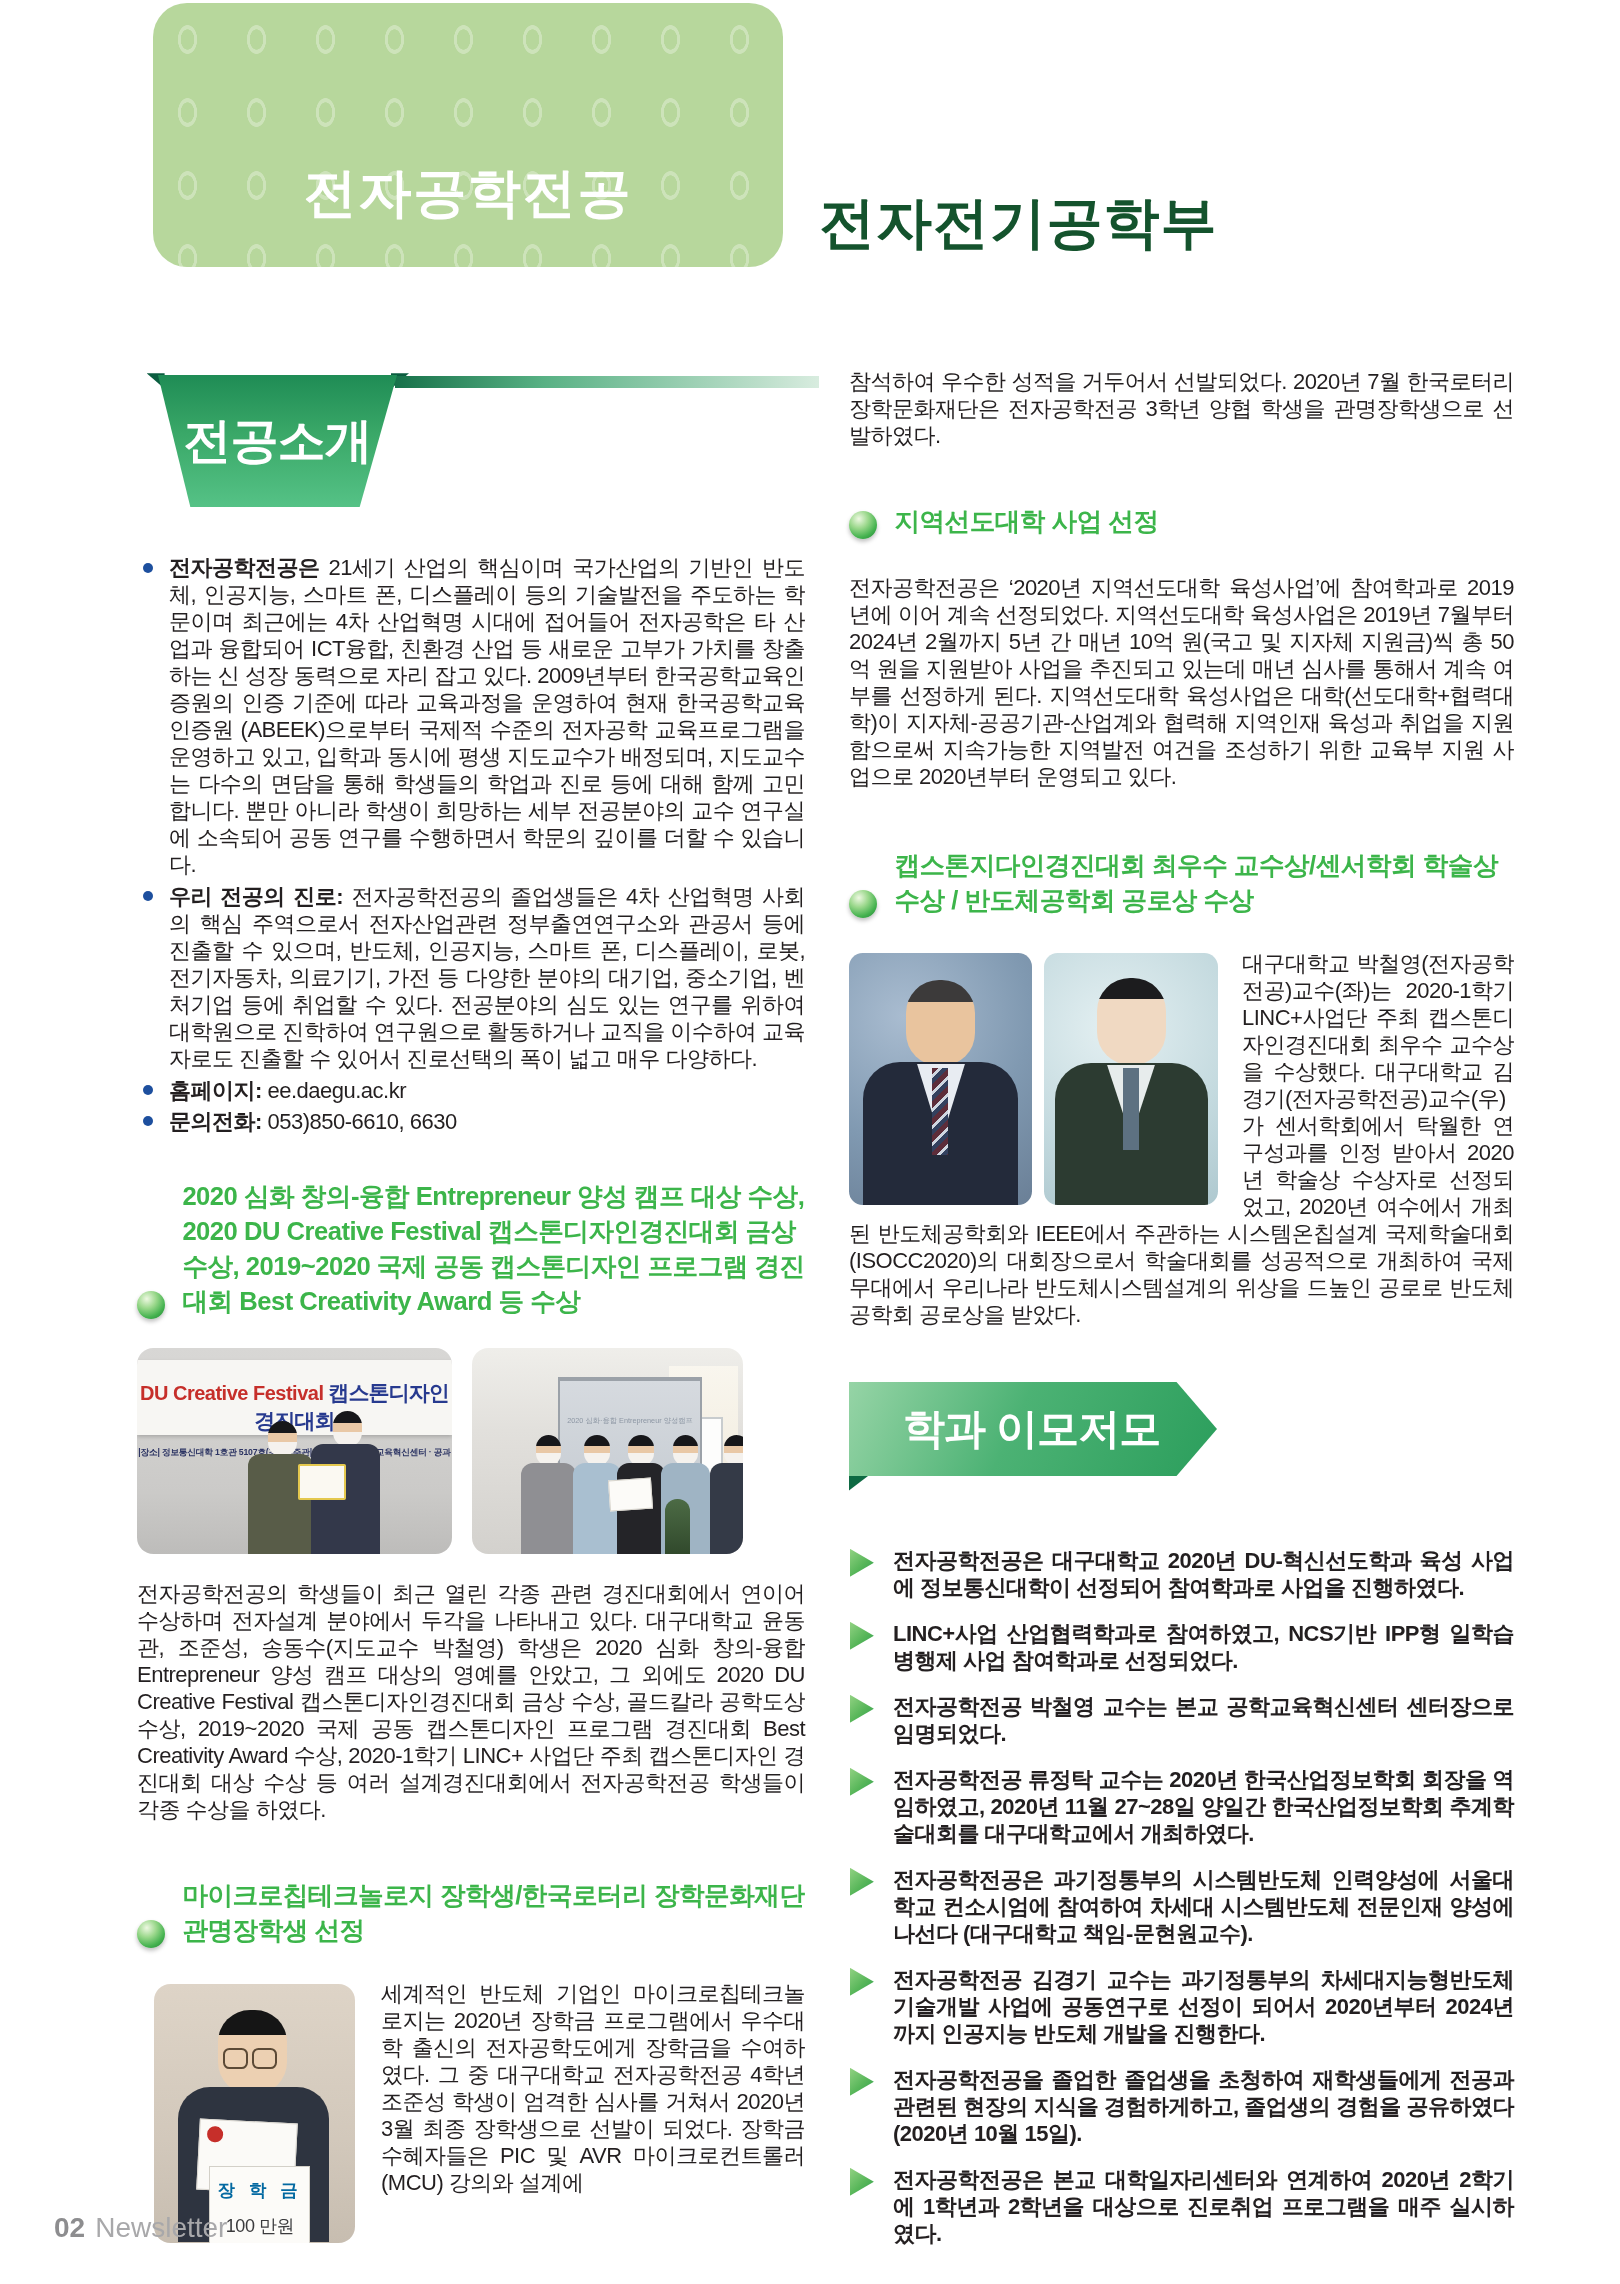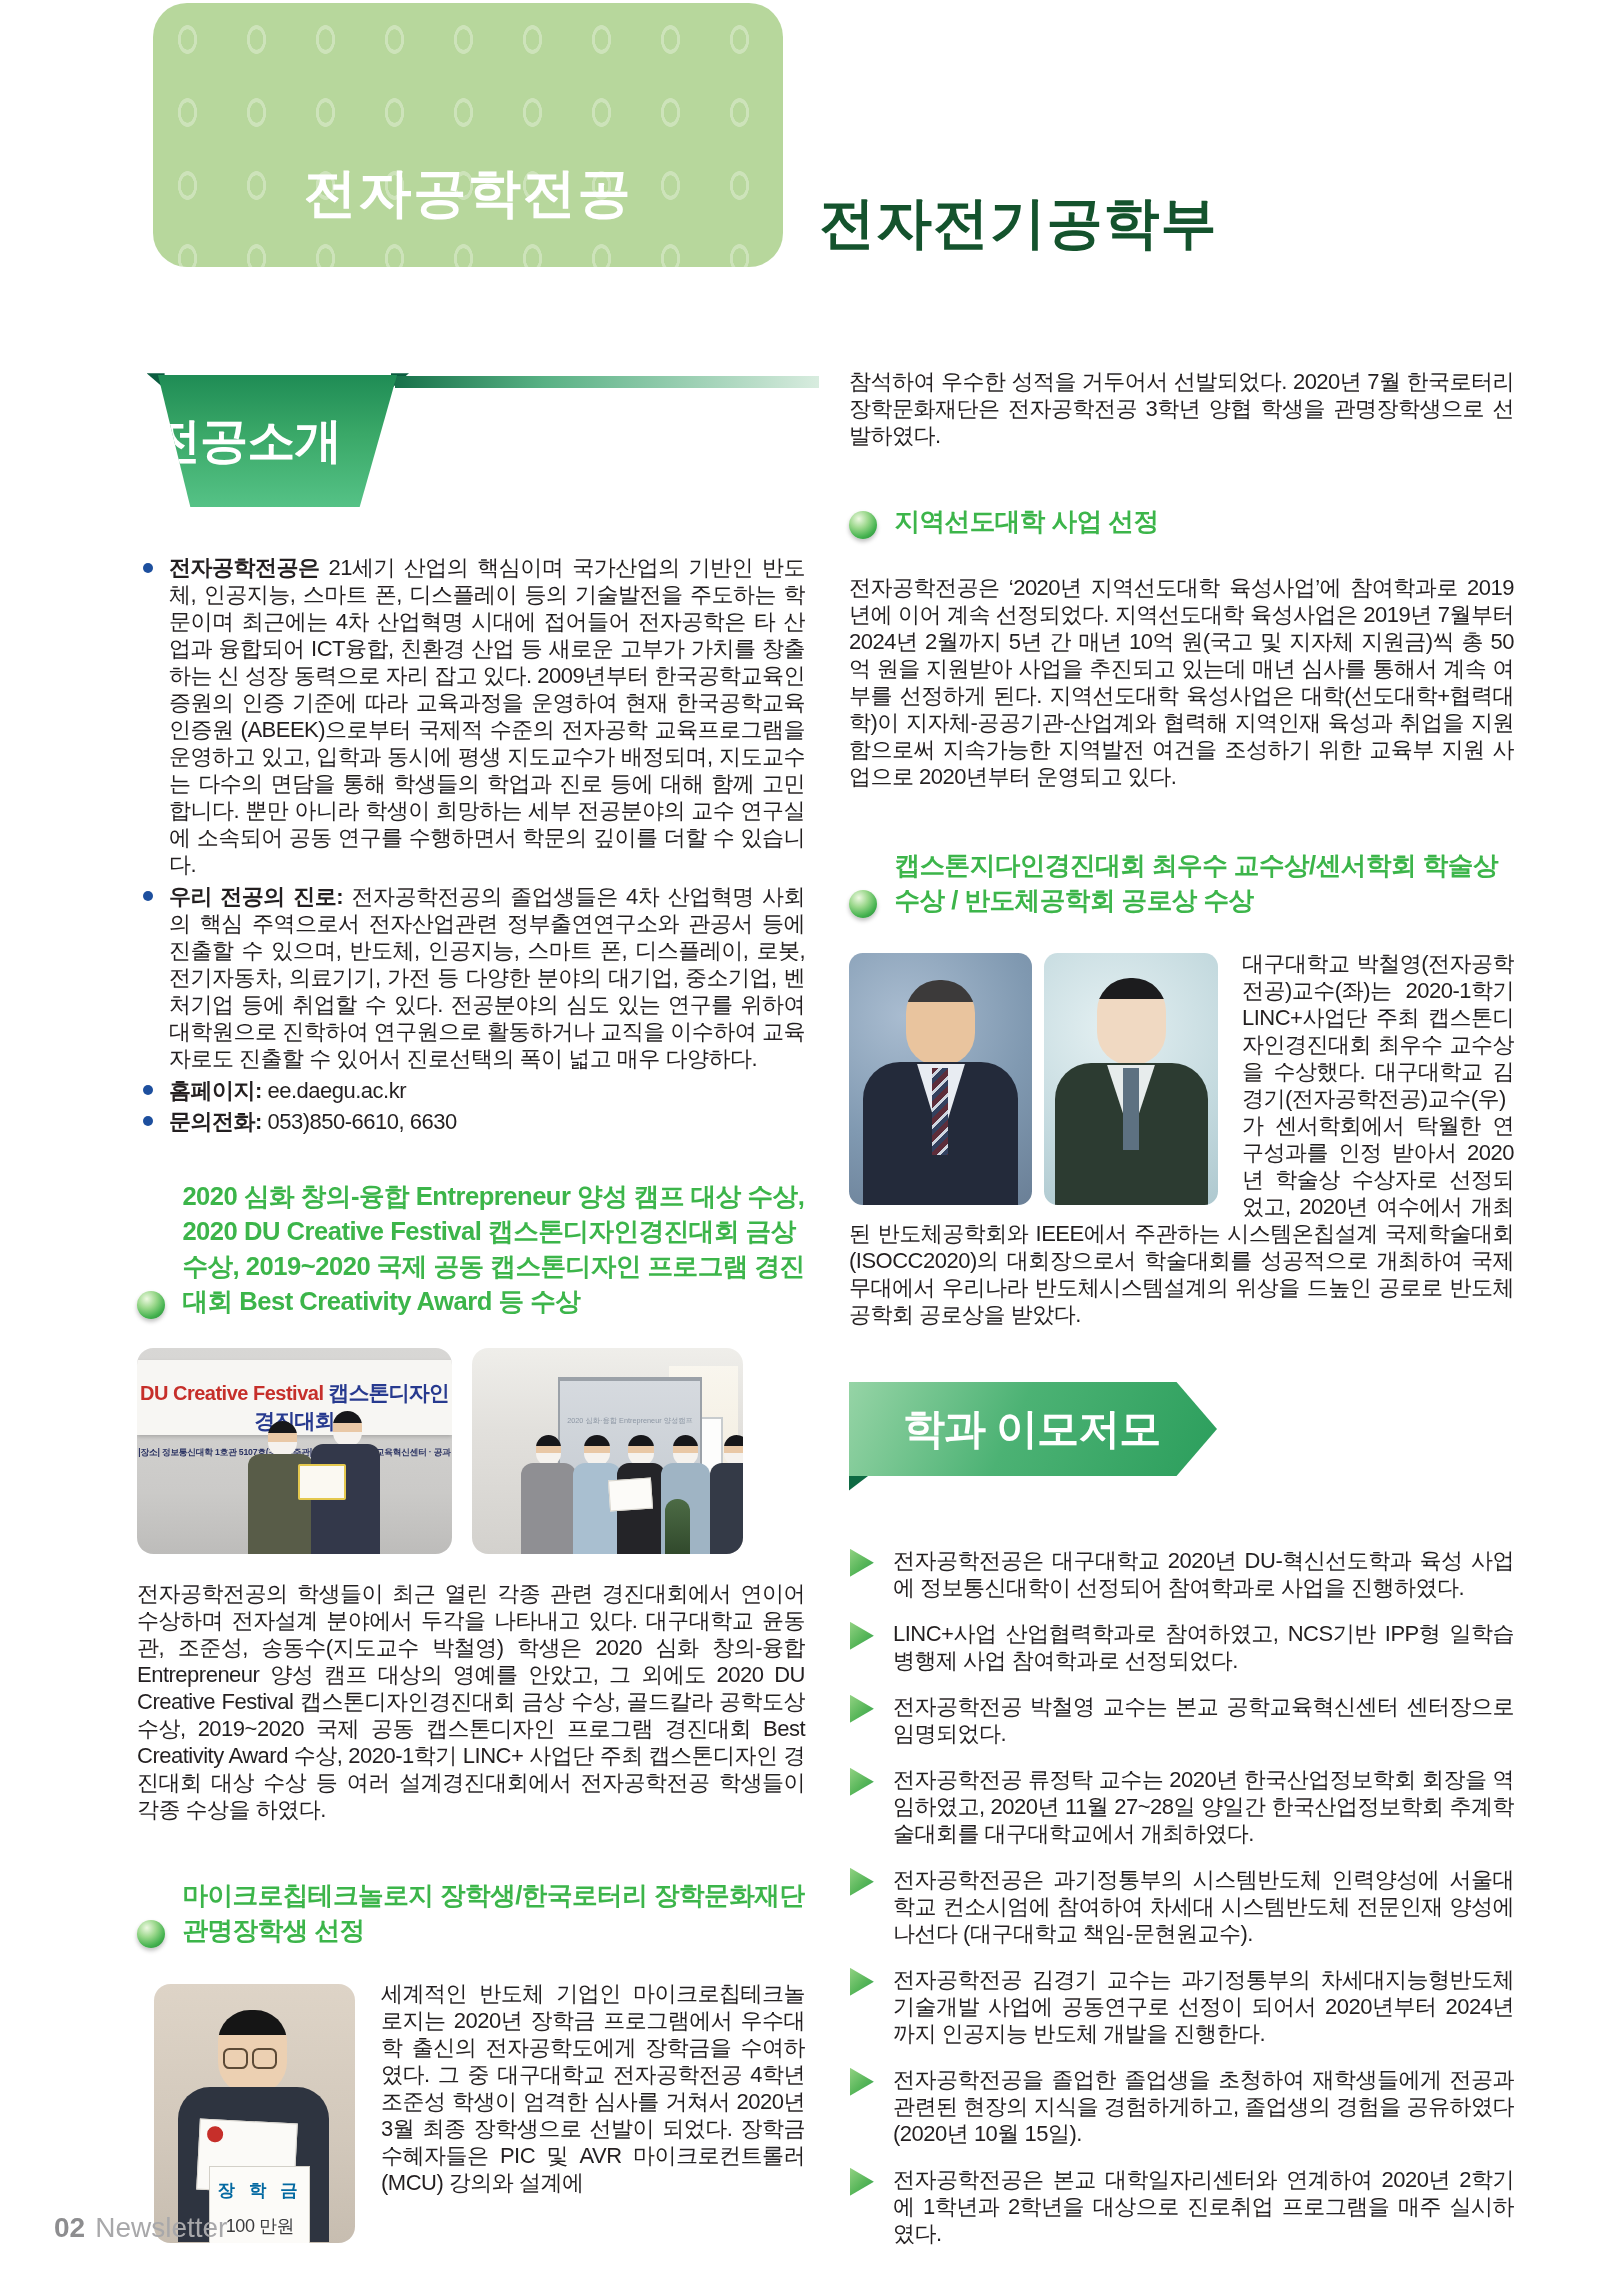--- a/index.html
+++ b/index.html
@@ -19,21 +19,21 @@
   .col-left{position:absolute;left:137px;top:365px;width:668px;}
   .col-right{position:absolute;left:849px;top:368px;width:665px;}
   .body-text{font-size:22px;line-height:27px;text-align:justify;letter-spacing:-0.5px;}
   .lead{font-weight:700;}
 
   
   .ribbon1{position:relative;height:137px;margin:6.4px 0 46px 16px;}
   .r1-body{position:absolute;left:0;top:3.7px;width:249px;height:132px;
     clip-path:polygon(2% 0,98% 0,83% 100%,15% 100%);
     background:linear-gradient(180deg,#1f8c55 0%,#3aa868 45%,#55c286 100%);
-    text-align:left;}
+    text-align:center;}
   .r1-text{display:block;line-height:132px;font-size:48px;font-weight:700;color:#fff;letter-spacing:-0.9px;}
   .r1-foldL{position:absolute;left:-6.4px;top:1.8px;width:18px;height:15.5px;background:#0b5d40;
     clip-path:polygon(100% 0,100% 100%,0 0);}
   .r1-foldR{position:absolute;left:238px;top:1.8px;width:18px;height:15.5px;background:#0b5d40;
     clip-path:polygon(0 0,100% 0,0 100%);}
   .r1-tail{position:absolute;left:242px;top:4.6px;width:424px;height:12px;
     background:linear-gradient(90deg,#17714a 0%,#58b184 35%,#b9ddc8 85%,#d8ecdf 100%);}
 
   
   .intro{list-style:none;margin:0;padding:0;}
@@ -125,21 +125,21 @@
   
   .ribbon2{position:relative;width:368px;height:110px;margin:54px 0 55px;}
   .r2-band{position:absolute;left:0;top:0;width:368px;height:94px;
     clip-path:polygon(0 0,89% 0,100% 50%,89% 100%,0 100%);
     background:linear-gradient(115deg,#96d4a6 0%,#4cb274 45%,#2b9e5c 100%);}
   .r2-text{display:block;padding-left:54px;line-height:94px;font-size:42px;font-weight:700;color:#fff;letter-spacing:-0.9px;}
   .r2-fold{position:absolute;left:0;top:94px;width:19px;height:14.6px;background:#0e6a43;
     clip-path:polygon(0 0,100% 0,0 100%);}
 
   
-  .misc{list-style:none;margin:0;padding:0;}
+  .misc{list-style:none;margin:0;padding:0;font-weight:bold;}
   .misc li{position:relative;padding-left:44px;margin-bottom:19px;}
   .misc li::before{content:"";position:absolute;left:0.9px;top:1.8px;width:24px;height:28px;
     background:linear-gradient(135deg,#92d283 0%,#57b659 55%,#2f9e4f 100%);
     clip-path:polygon(0 0,100% 50%,0 100%);}
 
   
   .footer{position:absolute;left:54px;top:2212px;font-size:28px;color:#a8a8aa;}
   .footer .pageno{font-weight:700;color:#8d8d8f;margin-right:10px;}
 </style>
 </head>

